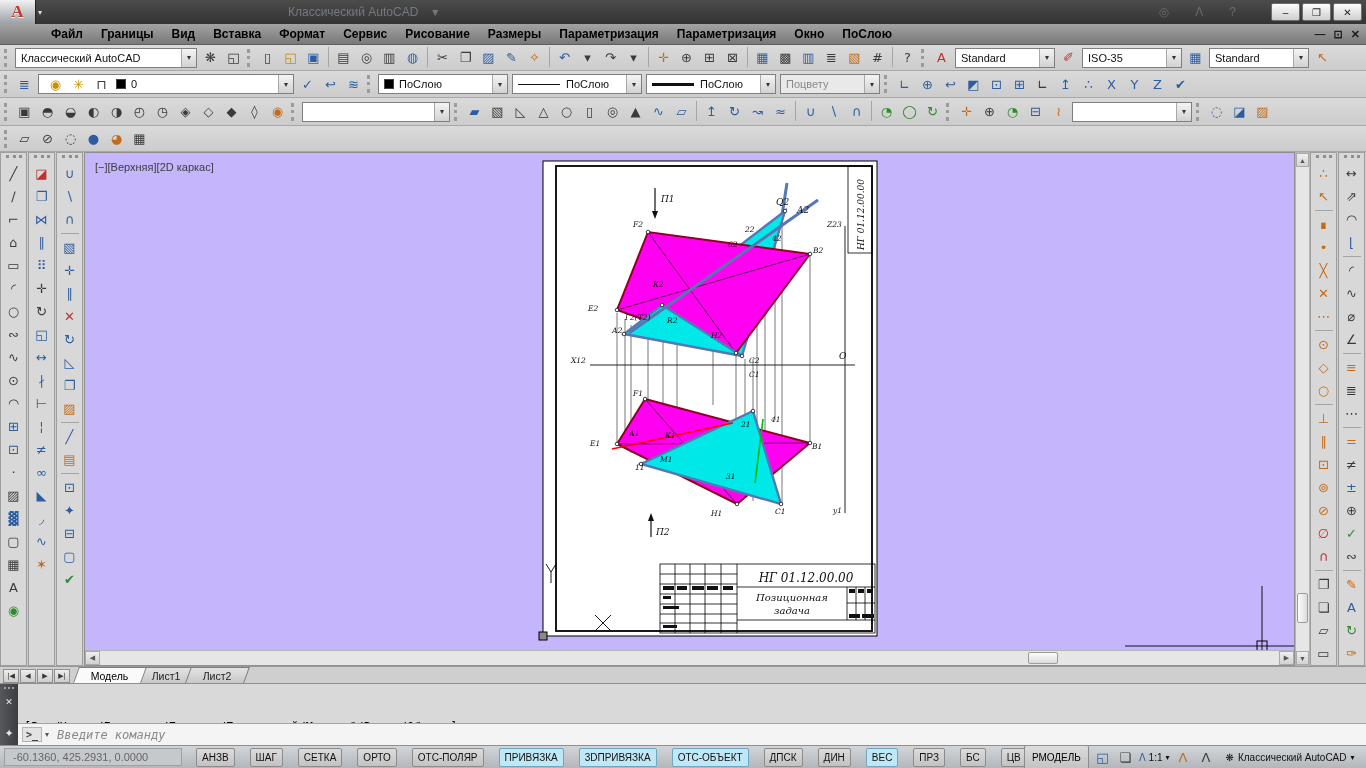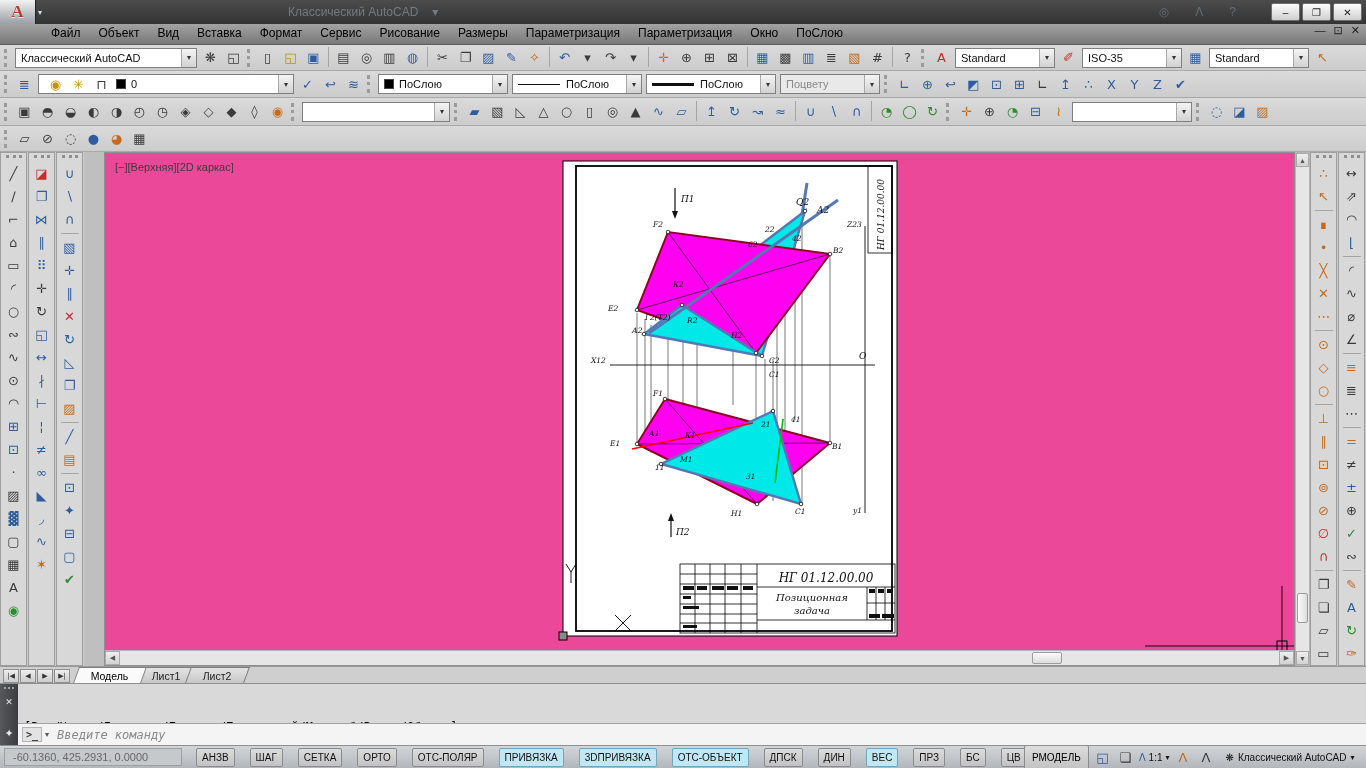--- a/index.html
+++ b/index.html
@@ -17,22 +17,22 @@
   .doc-tab{position:absolute;left:497px;top:0;width:302px;height:24px;
            background:linear-gradient(#e9ebee 0%,#cdd2d8 55%,#adb3bb 100%);
            border-left:1px solid #5a5a5a;border-right:1px solid #5a5a5a;border-radius:0 0 2px 2px;
            display:flex;align-items:center;justify-content:center;color:#101010;font-size:12px;gap:10px;}
   .ghost-icons{position:absolute;right:130px;display:flex;gap:26px;color:rgba(190,210,235,.30);font-size:12px;}
   .winbtns{position:absolute;right:4px;top:3px;display:flex;gap:2px;}
   .winbtn{width:29px;height:18px;background:linear-gradient(#fdfdfd,#cfcfcf);border:1px solid #6f6f6f;border-radius:2px;
           font-size:10px;color:#222;display:flex;align-items:center;justify-content:center;padding:0;}
 
   
-  .menubar{height:21px;background:linear-gradient(#a3a3a3,#787878);display:flex;padding-left:42px;
-           border-bottom:1px solid #5f5f5f;position:relative;}
+  .menubar{height:21px;background:linear-gradient(#a3a3a3,#787878);display:flex;align-items:center;padding-left:42px;
+           border-bottom:1px solid #5f5f5f;position:relative;font-weight:bold;}
   .menubar .mitem{padding:2px 9px;font-size:12px;color:#000;}
   .docctl{position:absolute;right:6px;display:flex;gap:8px;color:#1d1d1d;font-size:11px;}
 
   
   .trow{display:flex;align-items:center;background:linear-gradient(#dadada,#cccccc);border-bottom:1px solid #a8a8a8;padding:1px 2px;overflow:hidden;}
   .row1{height:26px;} .row2{height:27px;} .row3{height:28px;} .row4{height:26px;}
   .tgrip{width:5px;height:18px;border-left:3px dotted #9b9b9b;margin:0 4px 0 2px;flex:0 0 auto;}
   .tbtn{display:inline-flex;align-items:center;justify-content:center;width:23px;height:22px;flex:0 0 auto;
         border:1px solid transparent;background:transparent;padding:0;margin:0;
         font:13px "DejaVu Sans",sans-serif;color:#3a3a3a;}
@@ -51,21 +51,21 @@
 
   
   .workspace{height:514px;display:flex;background:#bfbfbf;}
   .sidecols{display:flex;flex:0 0 auto;background:#cccccc;}
   .vcol{width:27px;margin-right:1px;background:#d8d8d8;border:1px solid #9e9e9e;display:flex;flex-direction:column;
         align-items:center;padding-top:1px;overflow:hidden;}
   .vgrip{width:16px;height:5px;border-top:3px dotted #8f8f8f;margin:1px 0 2px;}
   .vcol .tbtn{width:22px;height:23px;}
   .vcol .tsep{width:18px;height:1px;background:#a5a5a5;margin:2px 0;}
 
-  .canvas{position:relative;flex:1 1 auto;background:#ec4899;border:1px solid #8f8f8f;overflow:hidden;margin-left:20px;}
+  .canvas{position:relative;flex:1 1 auto;background:#c4b5fd;border:1px solid #8f8f8f;overflow:hidden;}
   .vplabel{position:absolute;top:8px;left:10px;font-size:11px;color:#3c3c3c;z-index:3;}
   .cansvg{position:absolute;top:0;left:0;}
 
   .hscroll{position:absolute;left:0;right:0;bottom:0;height:15px;background:#e6e6e6;border-top:1px solid #b5b5b5;display:flex;align-items:center;}
   .sarrow{width:15px;height:14px;background:linear-gradient(#efefef,#d2d2d2);border:1px solid #aaa;font-size:7px;color:#555;
           display:flex;align-items:center;justify-content:center;padding:0;flex:0 0 auto;}
   .hthumb{position:absolute;left:78%;width:30px;height:12px;background:linear-gradient(#fcfcfc,#dcdcdc);border:1px solid #9c9c9c;border-radius:2px;}
   .vscroll{width:15px;background:#e6e6e6;border:1px solid #b5b5b5;position:relative;flex:0 0 auto;}
   .vthumb{position:absolute;top:86%;left:1px;width:11px;height:30px;background:linear-gradient(90deg,#fcfcfc,#dcdcdc);border:1px solid #9c9c9c;border-radius:2px;}
   .vscroll .sarrow{width:13px;}
@@ -151,21 +151,21 @@
     <div class="winbtns">
       <button class="winbtn">–</button>
       <button class="winbtn">❐</button>
       <button class="winbtn">✕</button>
     </div>
   </div>
 
   <div class="menubar">
     <div style="display:flex;">
         <span class="mitem">Файл</span>
-        <span class="mitem">Объект</span>
+        <span class="mitem">Границы</span>
         <span class="mitem">Вид</span>
         <span class="mitem">Вставка</span>
         <span class="mitem">Формат</span>
         <span class="mitem">Сервис</span>
         <span class="mitem">Рисование</span>
         <span class="mitem">Размеры</span>
         <span class="mitem">Параметризация</span>
         <span class="mitem">Параметризация</span>
         <span class="mitem">Окно</span>
         <span class="mitem">ПоСлою</span>

